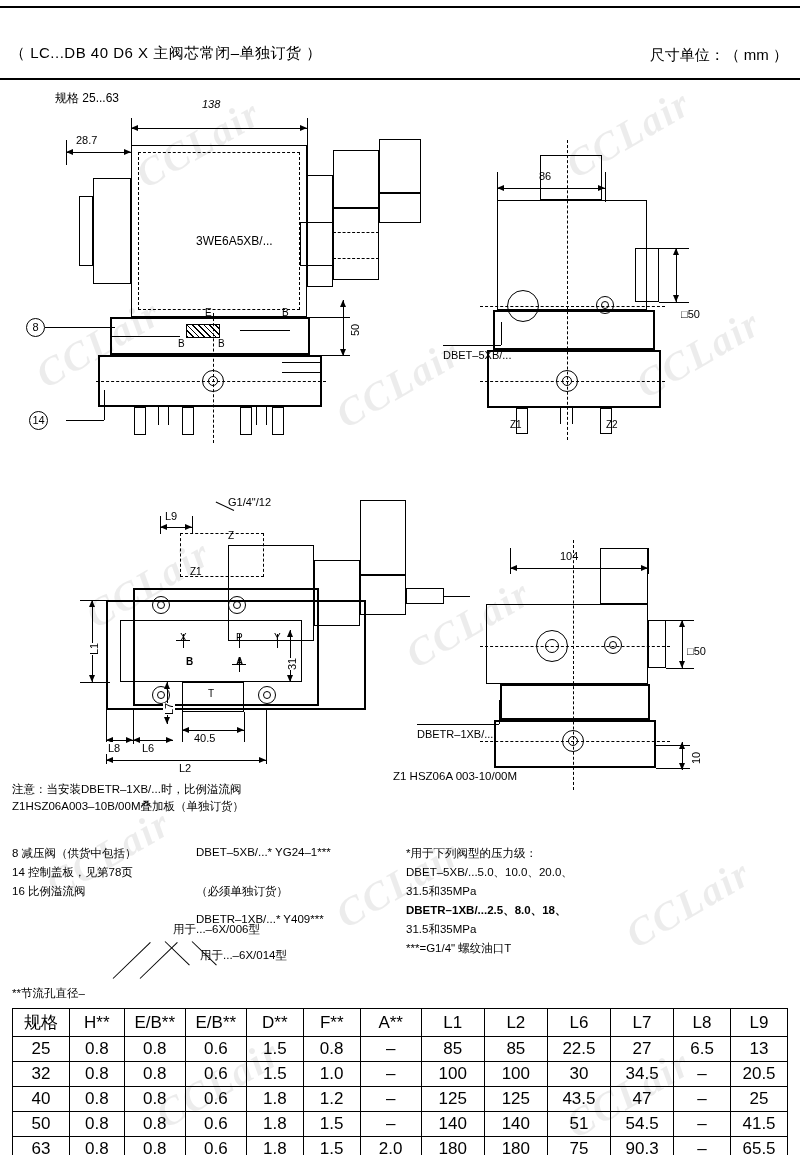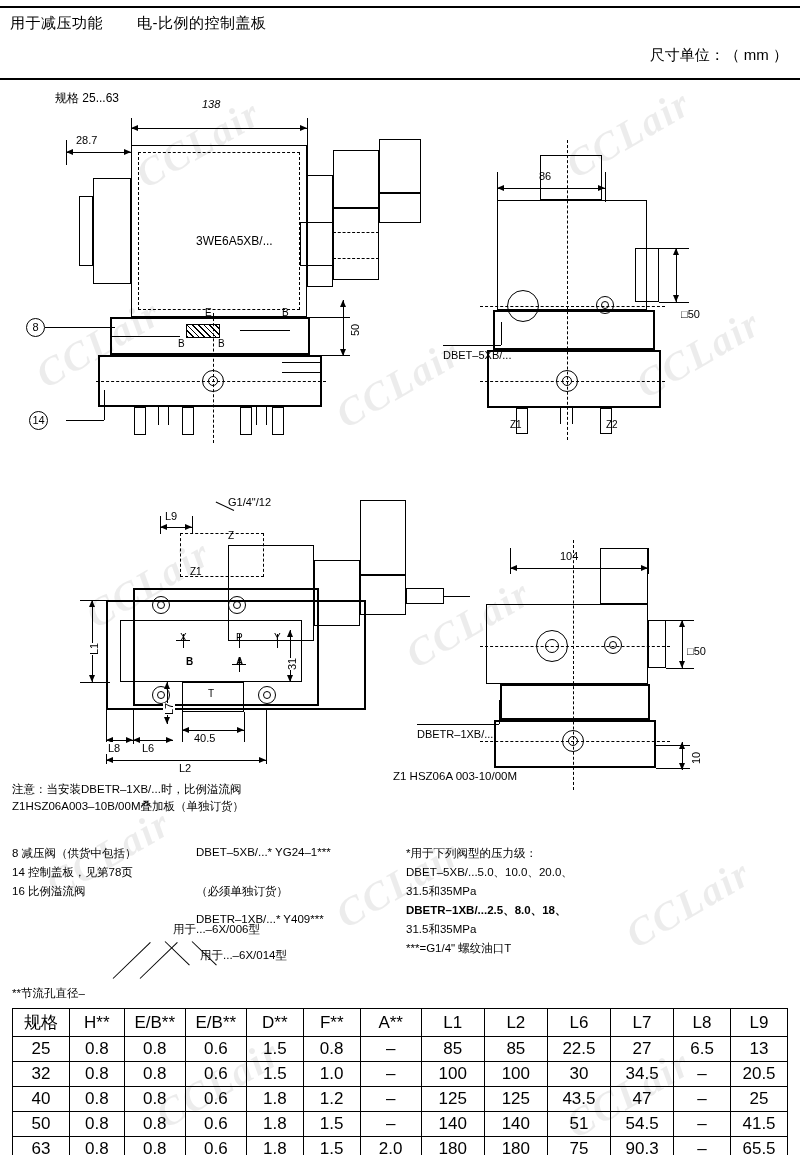--- a/index.html
+++ b/index.html
@@ -85,23 +85,21 @@
   <div class="wm" style="left:630px;top:330px;">CCLair</div>
   <div class="wm" style="left:80px;top:560px;">CCLair</div>
   <div class="wm" style="left:400px;top:600px;">CCLair</div>
   <div class="wm" style="left:40px;top:830px;">CCLair</div>
   <div class="wm" style="left:330px;top:860px;">CCLair</div>
   <div class="wm" style="left:620px;top:880px;">CCLair</div>
   <div class="wm" style="left:150px;top:1060px;">CCLair</div>
   <div class="wm" style="left:560px;top:1070px;">CCLair</div>
 
   <div class="hdr-rule hdr-top"></div>
-  <div class="hdr-line1">
-    <span>用于减压功能</span><span class="gap"></span><span>电-比例的控制盖板</span>
-  </div>
+  <div class="hdr-line2">（ LC...DB 40 D6 X 主阀芯常闭–单独订货 ）</div>
   <div class="hdr-unit">尺寸单位：（ mm ）</div>
   <div class="hdr-rule hdr-bot"></div>
 
   <div class="lbl cn" style="left:55px;top:90px;">规格 25...63</div>
 
   <div class="ext" style="left:131px;top:118px;height:30px;"></div>
   <div class="ext" style="left:307px;top:118px;height:60px;"></div>
   <div class="dimh" style="left:131px;top:128px;width:176px;"></div>
   <div class="dimtxt" style="left:200px;top:98px;font-style:italic;">138</div>
 

